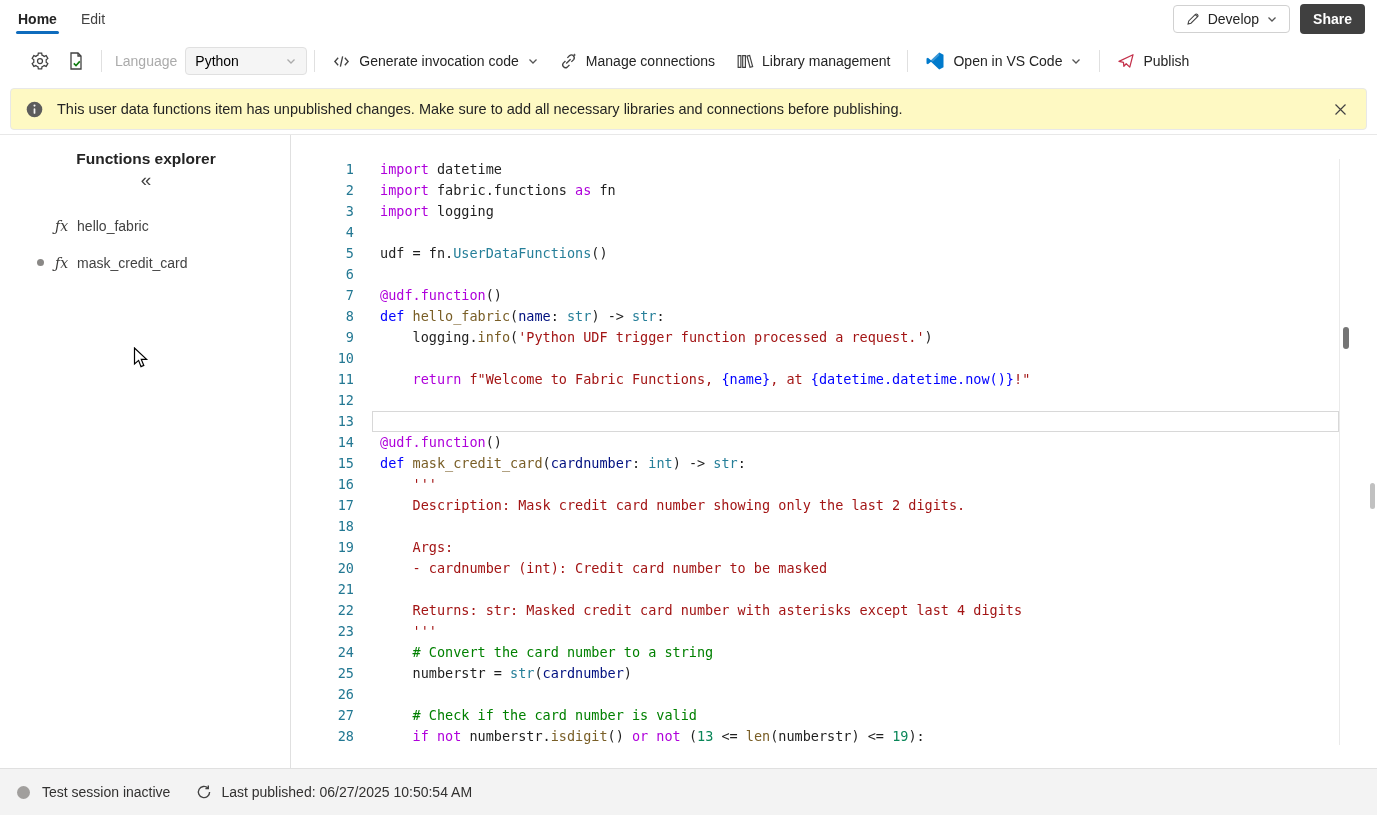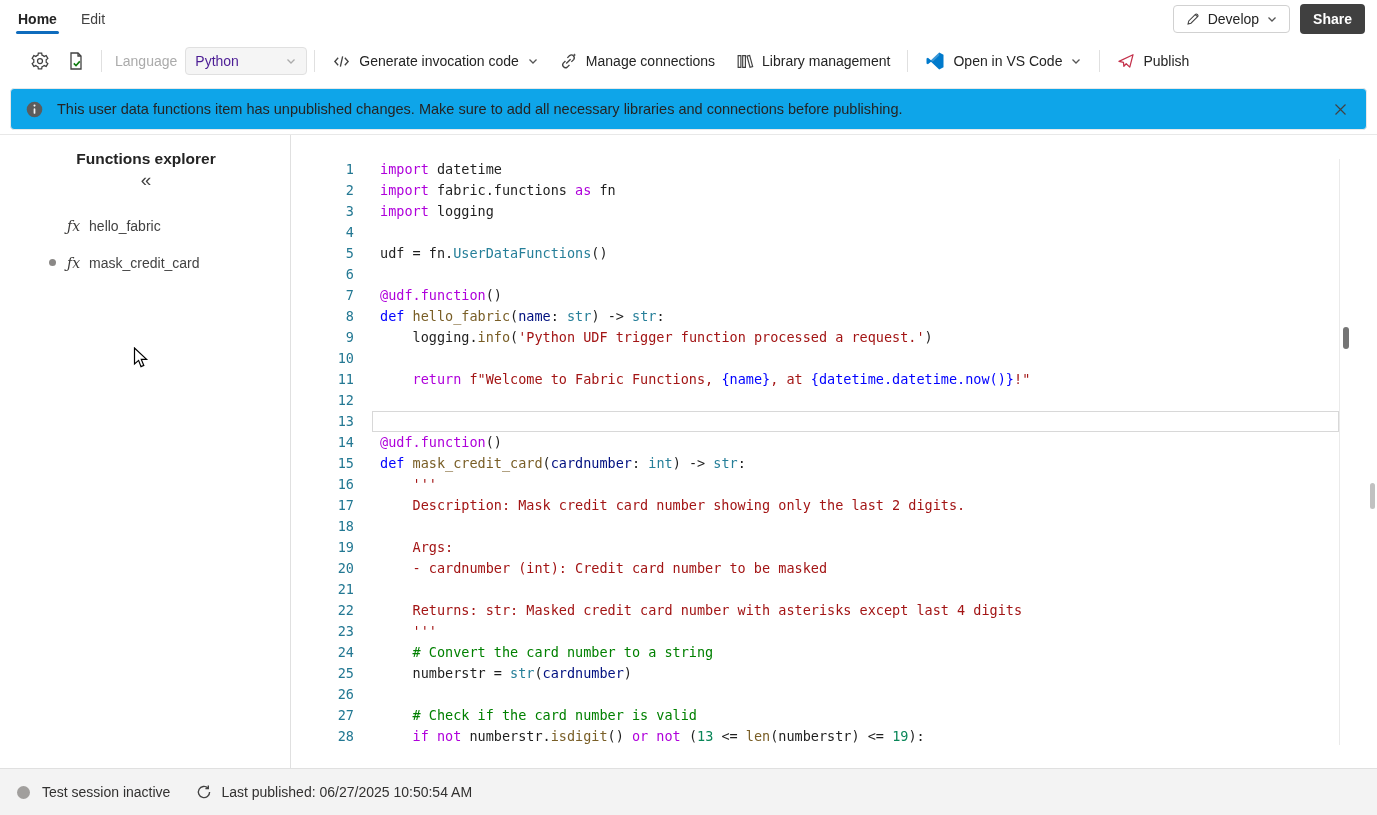--- a/index.html
+++ b/index.html
@@ -21,38 +21,38 @@
   .btn-share { background:#404040; color:#fff; border:none; border-radius:4px; padding:7px 13px;
                font-weight:600; cursor:pointer; }
 
   
   .toolbar { height:46px; display:flex; align-items:center; padding:0 14px; background:#fff;margin-left:8px; }
   .tbtn { display:flex; align-items:center; gap:8px; padding:7px 10px; border-radius:4px; color:#242424; cursor:pointer; }
   .ticon-btn { padding:7px 8px; }
   .tdivider { width:1px; height:22px; background:#e0e0e0; margin:0 7px; }
   .lang-label { color:#ababab; margin:0 8px 0 6px; }
   .lang-select { display:flex; align-items:center; background:#f5f5f5; border:1px solid #e0e0e0; border-radius:4px;
-                 padding:5px 9px; color:#4c1d95; min-width:122px; justify-content:space-between; gap:20px; cursor:default; }
+                 padding:5px 9px; color:#000000; min-width:122px; justify-content:space-between; gap:20px; cursor:default; }
   .chev { color:#555; display:flex; }
   .chev-muted { color:#ababab; display:flex; }
 
   
   .banner-region { height:50px; padding:4px 10px; background:#fff; }
-  .banner { height:42px; background:#0ea5e9; border:1px solid #e8e8e8; border-radius:4px;
+  .banner { height:42px; background:#fef9c3; border:1px solid #e8e8e8; border-radius:4px;
             display:flex; align-items:center; gap:13px; padding:0 14px; }
   .banner-text { font-size:14.5px; color:#242424; flex:1; }
   .banner-close { cursor:pointer; padding:4px; display:flex; }
 
   
   .content { display:flex; height:634px; border-top:1px solid #e8e8e8; background:#fff; }
   .sidebar { width:291px; flex:none; border-right:1px solid #e0e0e0; padding-top:15px; position:relative; }
   .sidebar-header { display:flex; align-items:center; justify-content:space-between; padding:0 18px 0 20px;flex-direction:column; }
   .sidebar-title { font-size:15.5px; font-weight:700; color:#242424; }
   .collapse-btn { font-size:19px; color:#424242; cursor:pointer; line-height:1; padding:2px 4px; }
-  .fn-list { margin-top:16px;margin-left:12px; }
+  .fn-list { margin-top:16px; }
   .fn-item { height:37px; display:flex; align-items:center; padding-left:55px; position:relative; color:#424242; cursor:pointer; font-size:14px; }
   .mod-dot { position:absolute; left:37px; top:15px; width:7px; height:7px; border-radius:50%; background:#8a8886; }
   .fx-glyph { font-family:"DejaVu Serif",serif; font-style:italic; margin-right:9px; font-size:14px; color:#3b3a39; }
 
   
   .editor-wrap { flex:1; position:relative; padding:24px 24px 0 21px; background:#fff; }
   .editor { font-family:"DejaVu Sans Mono",monospace; font-size:13.5px; line-height:21px; margin-right:14px; cursor:text; }
   .line { display:flex; }
   .ln { width:60px; padding-right:18px; text-align:right; color:#237893; flex:none; user-select:none; }
   .lc { flex:1; white-space:pre; color:#1f1f1f; padding-left:8px; }

